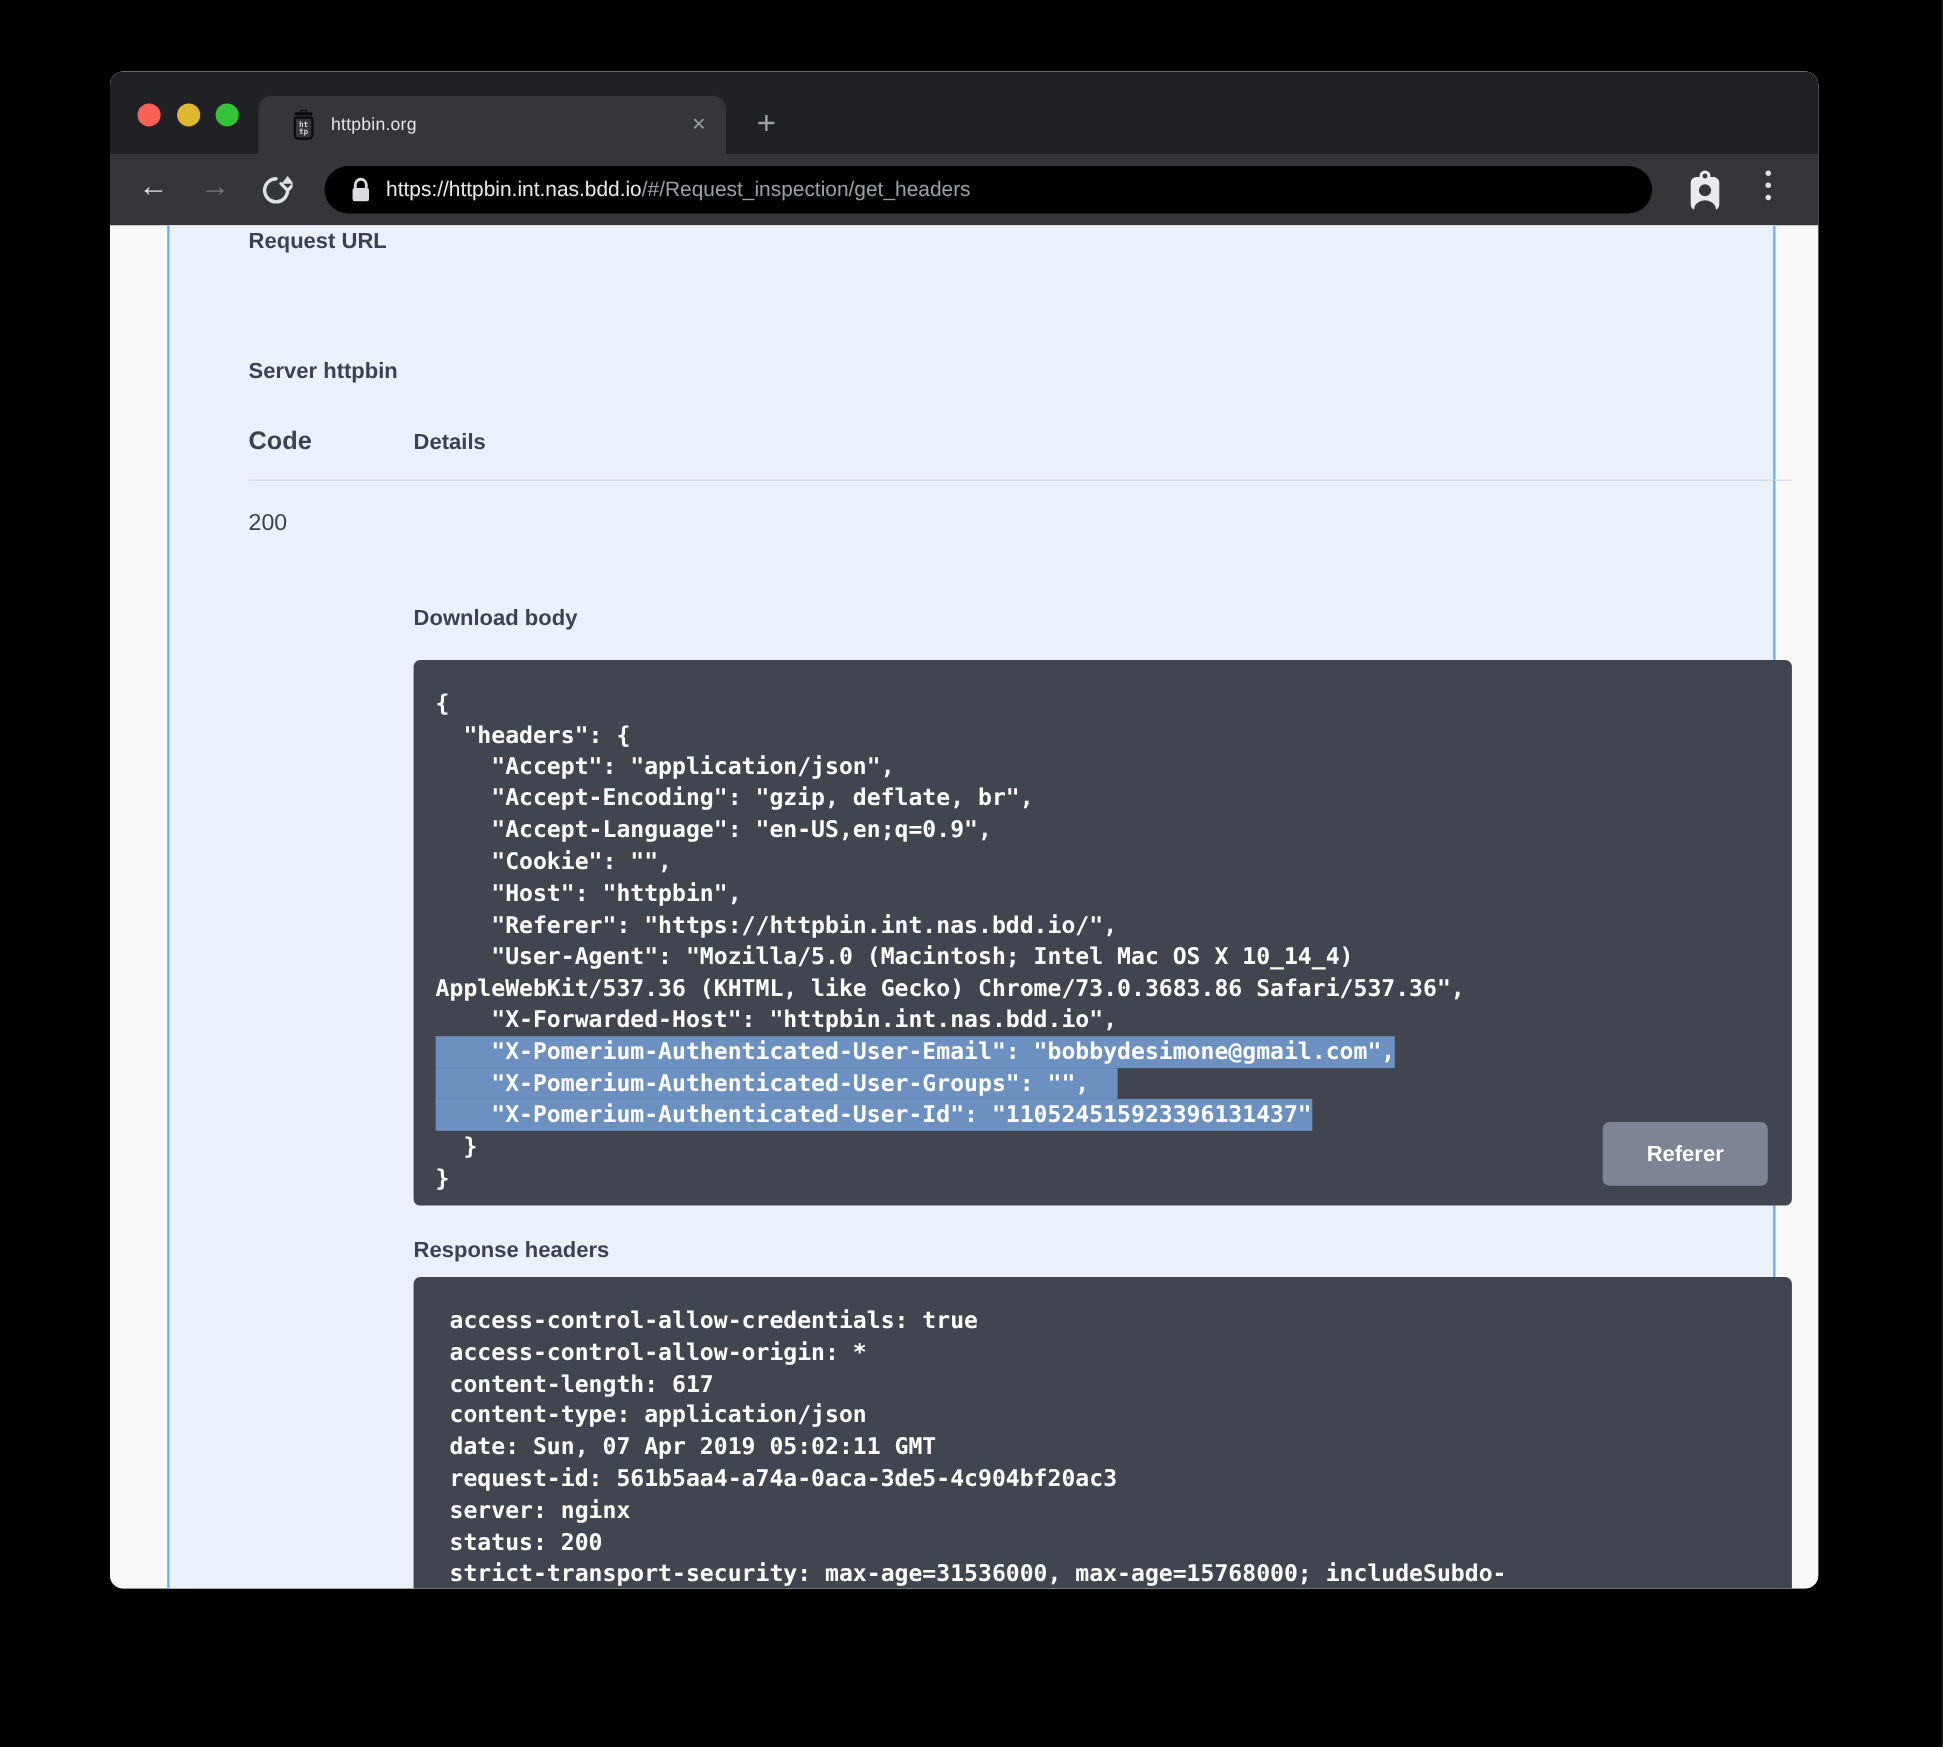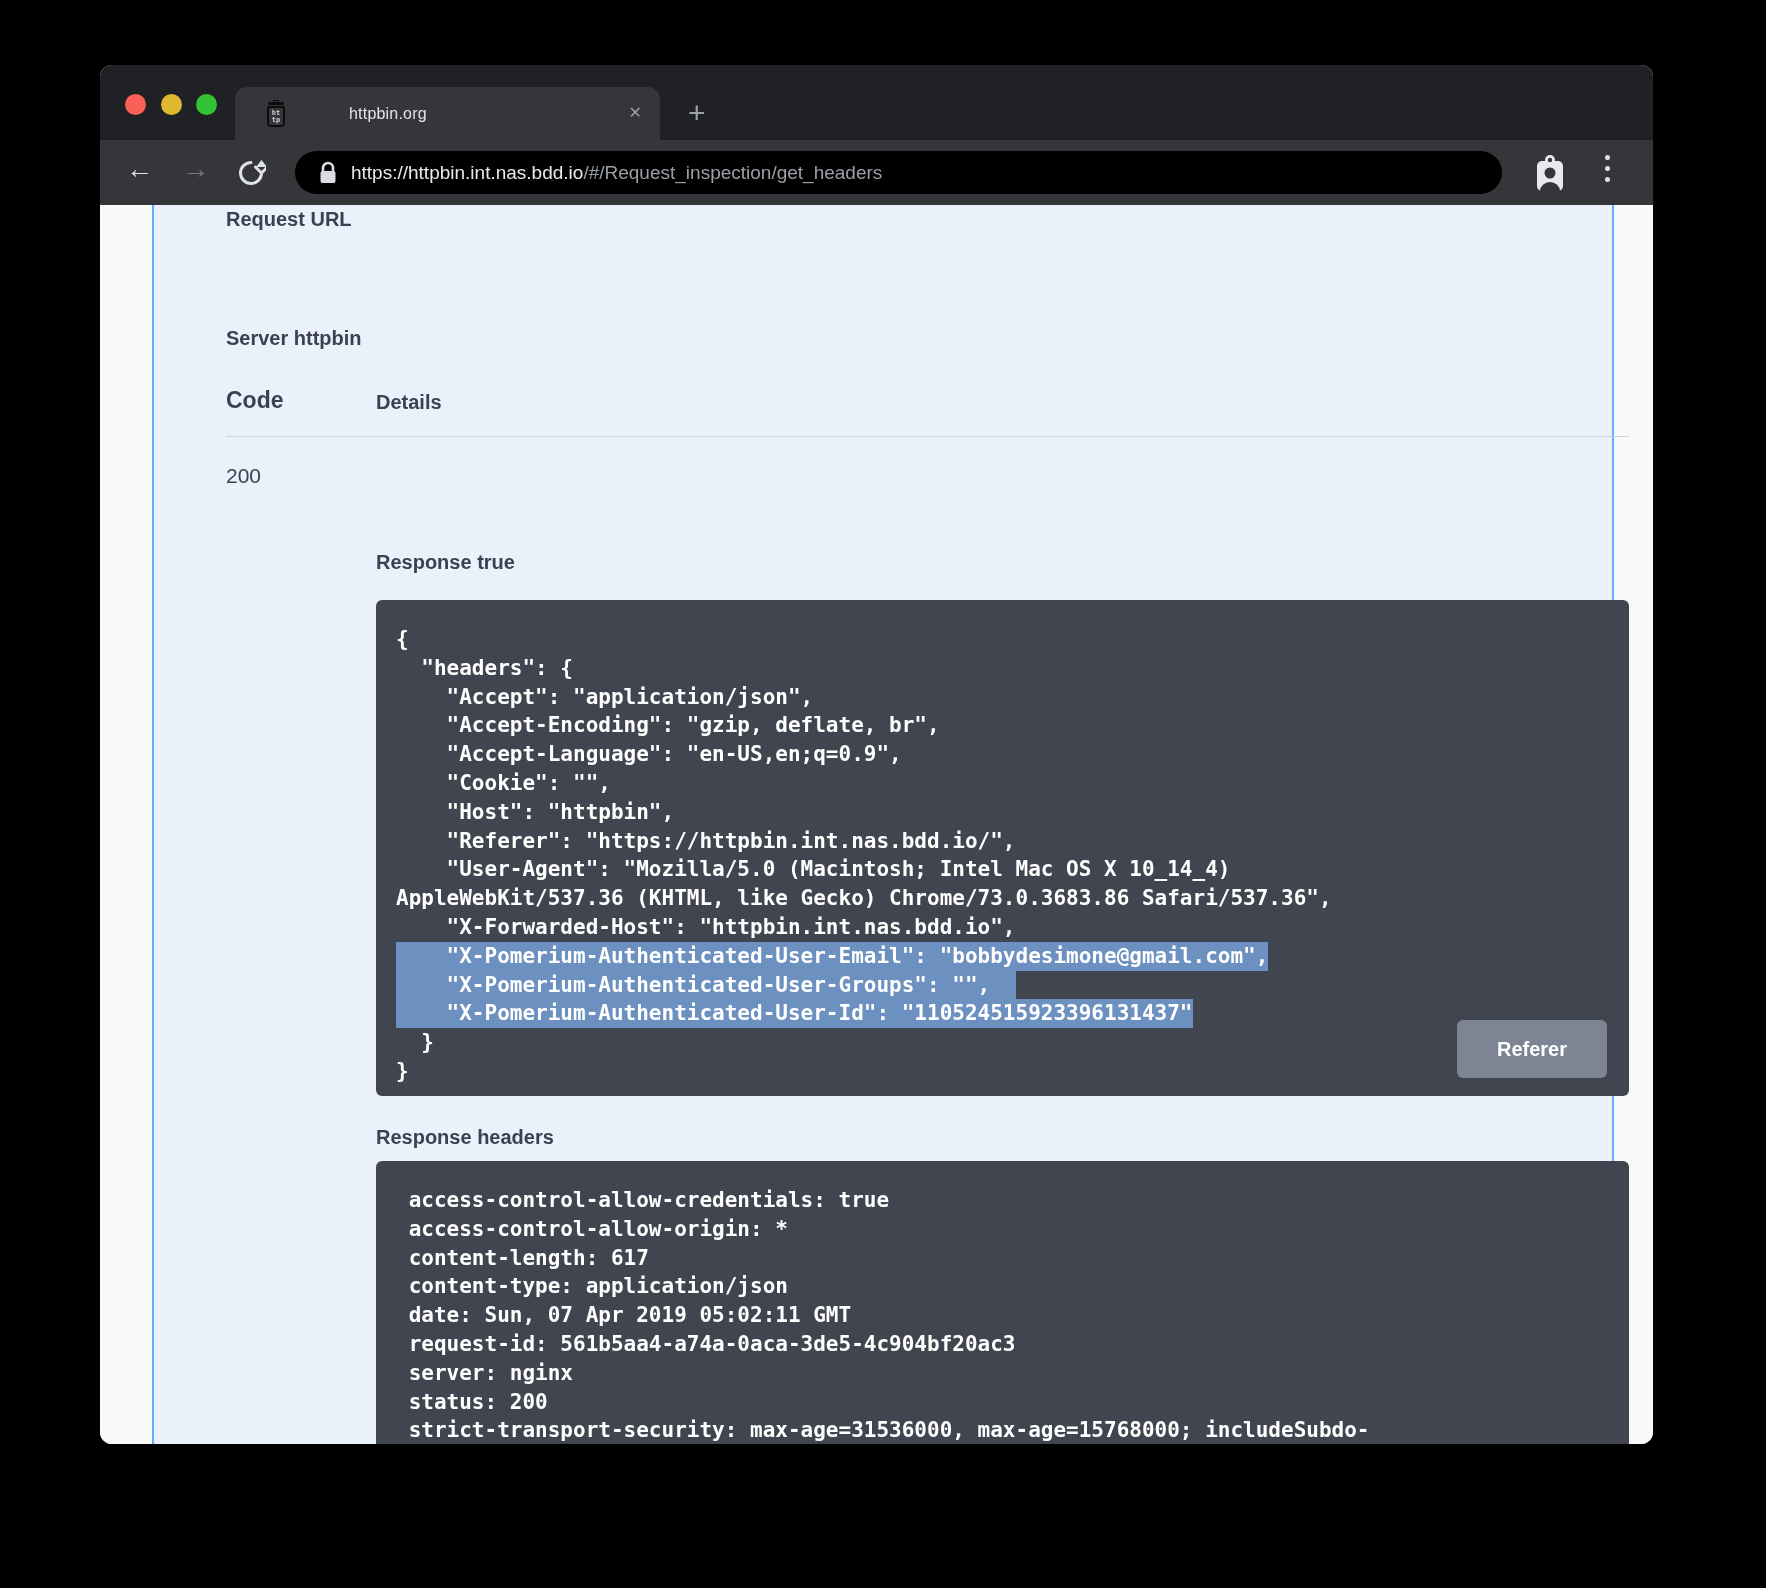--- a/index.html
+++ b/index.html
@@ -10,21 +10,21 @@
   .window { position:absolute; left:100px; top:65px; width:1553px; height:1379px;
             border-radius:12px; overflow:hidden; background:#f9f9f9; }
 
   
   .titlebar { position:absolute; left:0; top:0; width:100%; height:75px; background:#202124; }
   .traffic { position:absolute; top:29px; width:21px; height:21px; border-radius:50%; }
   .t-red   { left:25px;  background:var(--tl-red); }
   .t-yellow{ left:61px;  background:var(--tl-yellow); }
   .t-green { left:96px;  background:var(--tl-green); }
   .tab { position:absolute; left:135px; top:22px; width:425px; height:53px;
-         background:#35363a; border-radius:12px 12px 0 0; display:flex; align-items:center;gap:48px; }
+         background:#35363a; border-radius:12px 12px 0 0; display:flex; align-items:center; }
   .favicon { position:relative; margin-left:30px; width:22px; height:27px; flex:0 0 auto; }
   .favicon .lid { position:absolute; left:3px; top:2px; width:16px; height:3px; background:#0c0c0c; border-radius:1px; }
   .favicon .handle { position:absolute; left:8px; top:0; width:6px; height:3px; border:1.5px solid #0c0c0c; border-bottom:none; }
   .favicon .can { position:absolute; left:2px; top:6px; width:18px; height:21px; border:2px solid #0c0c0c;
                   border-radius:2px 2px 4px 4px; color:#cfd1d4; font:700 7px/7px "DejaVu Sans Mono", monospace;
                   text-align:center; padding-top:2px; }
   .tab-title { margin-left:14px; color:#e2e4e8; font-size:16px; letter-spacing:.2px; }
   .tab-close { position:absolute; right:18px; top:16px; color:#9aa0a6; font-size:16px; }
   .newtab { position:absolute; left:588px; top:33px; color:#9aa0a6; font-size:30px; font-weight:400; line-height:30px; }
 
@@ -133,21 +133,21 @@
 
       <div class="heading lbl-request-url">Request URL</div>
 
       <div class="heading lbl-server-resp">Server httpbin</div>
       <div class="heading lbl-code">Code</div>
       <div class="heading lbl-details">Details</div>
       <div class="sep"></div>
 
       <div class="code-200">200</div>
 
-      <div class="heading lbl-resp-body">Response true</div>
+      <div class="heading lbl-resp-body">Download body</div>
       <div class="darkbox body-box">
         <div class="codepre"><div class="code-line">{</div><div class="code-line">  "headers": {</div><div class="code-line">    "Accept": "application/json",</div><div class="code-line">    "Accept-Encoding": "gzip, deflate, br",</div><div class="code-line">    "Accept-Language": "en-US,en;q=0.9",</div><div class="code-line">    "Cookie": "",</div><div class="code-line">    "Host": "httpbin",</div><div class="code-line">    "Referer": "https://httpbin.int.nas.bdd.io/",</div><div class="code-line">    "User-Agent": "Mozilla/5.0 (Macintosh; Intel Mac OS X 10_14_4)</div><div class="code-line">AppleWebKit/537.36 (KHTML, like Gecko) Chrome/73.0.3683.86 Safari/537.36",</div><div class="code-line">    "X-Forwarded-Host": "httpbin.int.nas.bdd.io",</div><div class="code-line"><span class="sel">    "X-Pomerium-Authenticated-User-Email": "bobbydesimone@gmail.com",</span></div><div class="code-line"><span class="sel">    "X-Pomerium-Authenticated-User-Groups": "",  </span></div><div class="code-line"><span class="sel">    "X-Pomerium-Authenticated-User-Id": "110524515923396131437"</span></div><div class="code-line">  }</div><div class="code-line">}</div></div>
         <button class="download-btn">Referer</button>
       </div>
 
       <div class="heading lbl-resp-hdrs">Response headers</div>
       <div class="darkbox hdrs-box">
         <div class="codepre"><div class="code-line"> access-control-allow-credentials: true</div><div class="code-line"> access-control-allow-origin: *</div><div class="code-line"> content-length: 617</div><div class="code-line"> content-type: application/json</div><div class="code-line"> date: Sun, 07 Apr 2019 05:02:11 GMT</div><div class="code-line"> request-id: 561b5aa4-a74a-0aca-3de5-4c904bf20ac3</div><div class="code-line"> server: nginx</div><div class="code-line"> status: 200</div><div class="code-line"> strict-transport-security: max-age=31536000, max-age=15768000; includeSubdo-</div></div>
       </div>
 

